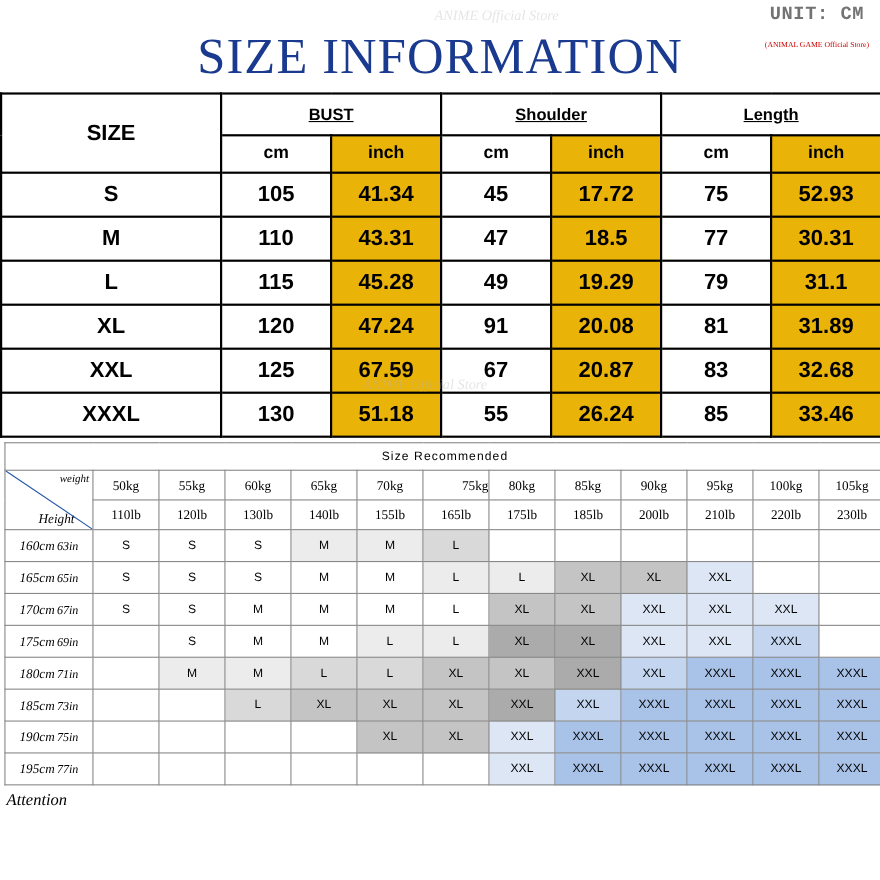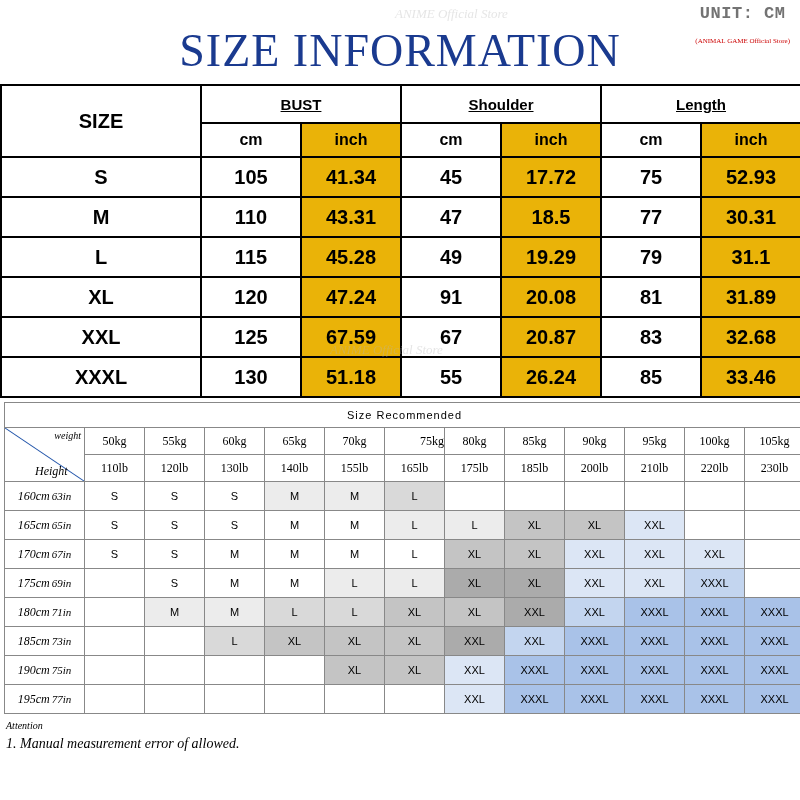--- a/index.html
+++ b/index.html
@@ -181,21 +181,21 @@
   .f-b2 { background: #c3d5ef; }
   .f-b3 { background: #a9c2e8; }
 
   
   .attention {
     margin: 6px 0 0 6px;
     font-family: "Liberation Serif", serif;
     font-style: italic;
   }
   .attention .head {
-    font-size: 10px;
+    font-size: 15px;
     margin-bottom: 4px;
   }
   .attention .line {
     font-size: 14px;
     margin-bottom: 6px;
     line-height: 1.3;
   }
 </style>
 </head>
 <body>
@@ -467,14 +467,13 @@
           <td class="f-b3">XXXL</td>
           <td class="f-b3">XXXL</td>
           <td class="f-b3">XXXL</td>
         </tr>
       </tbody>
   </table>
 </div>
 
 <div class="attention">
   <div class="head">Attention</div>
-  <div class="line">1. Manual measurement error of allowed.</div>
 </div>
 
 </body></html>

